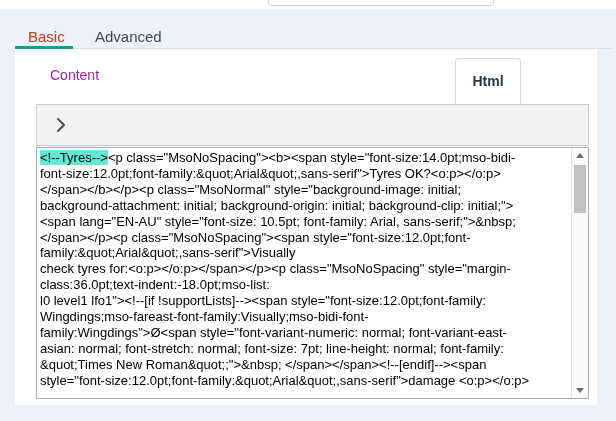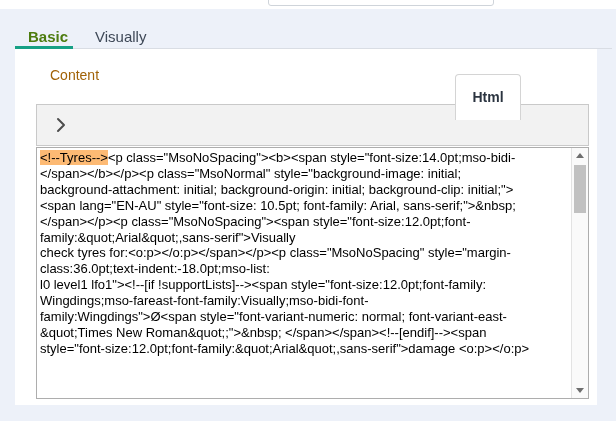--- a/index.html
+++ b/index.html
@@ -6,52 +6,52 @@
   body{font-family:"Liberation Sans",sans-serif;}
   #frame{position:relative;width:616px;height:421px;background:#edf1f9;overflow:hidden;}
 
   
   .top-strip{position:absolute;left:0;top:0;width:616px;height:9px;background:#ffffff;}
   .cropped-field{position:absolute;left:268px;top:-10px;width:224px;height:14px;
     background:#ffffff;border:1px solid #cfd4da;border-radius:3px;}
 
   
   .main-tab{position:absolute;top:28px;font-size:15px;color:#3e4857;cursor:pointer;}
-  .main-tab.active{font-weight:bold;color:#4d7c0f;}
+  .main-tab.active{font-weight:normal;color:#c2410c;}
   #tab-basic{left:28px;}
   #tab-advanced{left:95px;}
   .tabline{position:absolute;left:15px;top:48px;width:597px;height:1px;background:#d9dde4;}
   .tab-underline{position:absolute;left:15px;top:46px;width:58px;height:3px;background:#16a085;}
 
   
   .card{position:absolute;left:15px;top:49px;width:582px;height:356px;background:#ffffff;}
 
-  .content-label{position:absolute;left:50px;top:67px;font-size:14px;color:#a16207;}
+  .content-label{position:absolute;left:50px;top:67px;font-size:14px;color:#a21caf;}
 
   
   .editor-tab{position:absolute;top:58px;height:46px;box-sizing:border-box;
     font-size:14px;text-align:center;line-height:44px;cursor:pointer;}
   #tab-html{left:455px;width:66px;background:#ffffff;border:1px solid #d4d4d4;border-bottom:none;
-    border-radius:4px 4px 0 0;font-weight:bold;color:#2b3440;z-index:2;margin-top:16px;}
+    border-radius:4px 4px 0 0;font-weight:bold;color:#2b3440;z-index:2;}
   #tab-visual{left:521px;width:58px;color:#6a7380;}
 
   
   .toolbar{position:absolute;left:36px;top:104px;width:553px;height:42px;box-sizing:border-box;
     background:#f2f2f2;border:1px solid #c9c9c9;}
   .toolbar-btn{position:absolute;left:12px;top:9px;width:24px;height:24px;background:transparent;
     border:none;cursor:pointer;padding:0;}
 
   
   .code-box{position:absolute;left:36px;top:147px;width:553px;height:252px;box-sizing:border-box;
     background:#ffffff;border:1px solid #adadad;overflow:hidden;cursor:text;}
   .code-text{position:absolute;left:0;top:0;right:17px;bottom:0;overflow:hidden;
     padding:2px 1px 0 3px;font-family:"Liberation Sans",sans-serif;font-size:13px;
     line-height:15.9px;color:#000;}
   .code-line{white-space:pre;}
-  .hl{background:#fdba74;}
+  .hl{background:#5eead4;}
 
   
   .vscroll{position:absolute;top:0;right:0;width:17px;height:100%;background:#fafafa;
     border-left:1px solid #e3e3e3;box-sizing:border-box;}
   .sb-arrow{position:absolute;left:0;width:16px;height:15px;display:flex;align-items:center;
     justify-content:center;cursor:pointer;}
   .sb-up{top:0;}
   .sb-down{bottom:0;}
   .tri-up{width:0;height:0;border-left:4px solid transparent;border-right:4px solid transparent;
     border-bottom:5px solid #6e6e6e;}
@@ -61,21 +61,21 @@
 </style>
 </head>
 <body>
 
 <div id="frame">
 
   <div class="top-strip"></div>
   <div class="cropped-field"></div>
 
   <div id="tab-basic" class="main-tab active">Basic</div>
-  <div id="tab-advanced" class="main-tab">Visually</div>
+  <div id="tab-advanced" class="main-tab">Advanced</div>
   <div class="tabline"></div>
   <div class="tab-underline"></div>
 
   <div class="card"></div>
 
   <div class="content-label">Content</div>
 
   <div id="tab-html" class="editor-tab">Html</div>
 
   <div class="toolbar">
@@ -84,30 +84,32 @@
         <svg width="14" height="18" viewBox="0 0 14 18">
           <path d="M4 3 L10 9 L4 15" fill="none" stroke="#4d4d4d" stroke-width="2" stroke-linecap="round" stroke-linejoin="round"></path>
         </svg>
       </span>
     </button>
   </div>
 
   <div class="code-box">
     <div class="code-text">
       <div class="code-line"><span class="hl">&lt;!--Tyres--&gt;</span><span>&lt;p class="MsoNoSpacing"&gt;&lt;b&gt;&lt;span style="font-size:14.0pt;mso-bidi-</span></div>
+      <div class="code-line">font-size:12.0pt;font-family:&amp;quot;Arial&amp;quot;,sans-serif"&gt;Tyres OK?&lt;o:p&gt;&lt;/o:p&gt;</div>
       <div class="code-line">&lt;/span&gt;&lt;/b&gt;&lt;/p&gt;&lt;p class="MsoNormal" style="background-image: initial;</div>
       <div class="code-line">background-attachment: initial; background-origin: initial; background-clip: initial;"&gt;</div>
       <div class="code-line">&lt;span lang="EN-AU" style="font-size: 10.5pt; font-family: Arial, sans-serif;"&gt;&amp;nbsp;</div>
       <div class="code-line">&lt;/span&gt;&lt;/p&gt;&lt;p class="MsoNoSpacing"&gt;&lt;span style="font-size:12.0pt;font-</div>
       <div class="code-line">family:&amp;quot;Arial&amp;quot;,sans-serif"&gt;Visually</div>
       <div class="code-line">check tyres for:&lt;o:p&gt;&lt;/o:p&gt;&lt;/span&gt;&lt;/p&gt;&lt;p class="MsoNoSpacing" style="margin-</div>
       <div class="code-line">class:36.0pt;text-indent:-18.0pt;mso-list:</div>
       <div class="code-line">l0 level1 lfo1"&gt;&lt;!--[if !supportLists]--&gt;&lt;span style="font-size:12.0pt;font-family:</div>
       <div class="code-line">Wingdings;mso-fareast-font-family:Visually;mso-bidi-font-</div>
       <div class="code-line">family:Wingdings"&gt;Ø&lt;span style="font-variant-numeric: normal; font-variant-east-</div>
+      <div class="code-line">asian: normal; font-stretch: normal; font-size: 7pt; line-height: normal; font-family:</div>
       <div class="code-line">&amp;quot;Times New Roman&amp;quot;;"&gt;&amp;nbsp; &lt;/span&gt;&lt;/span&gt;&lt;!--[endif]--&gt;&lt;span</div>
       <div class="code-line">style="font-size:12.0pt;font-family:&amp;quot;Arial&amp;quot;,sans-serif"&gt;damage &lt;o:p&gt;&lt;/o:p&gt;</div>
     </div>
     <div class="vscroll">
       <div class="sb-arrow sb-up">
         <div class="tri-up"></div>
       </div>
       <div class="sb-thumb"></div>
       <div class="sb-arrow sb-down">
         <div class="tri-down"></div>

